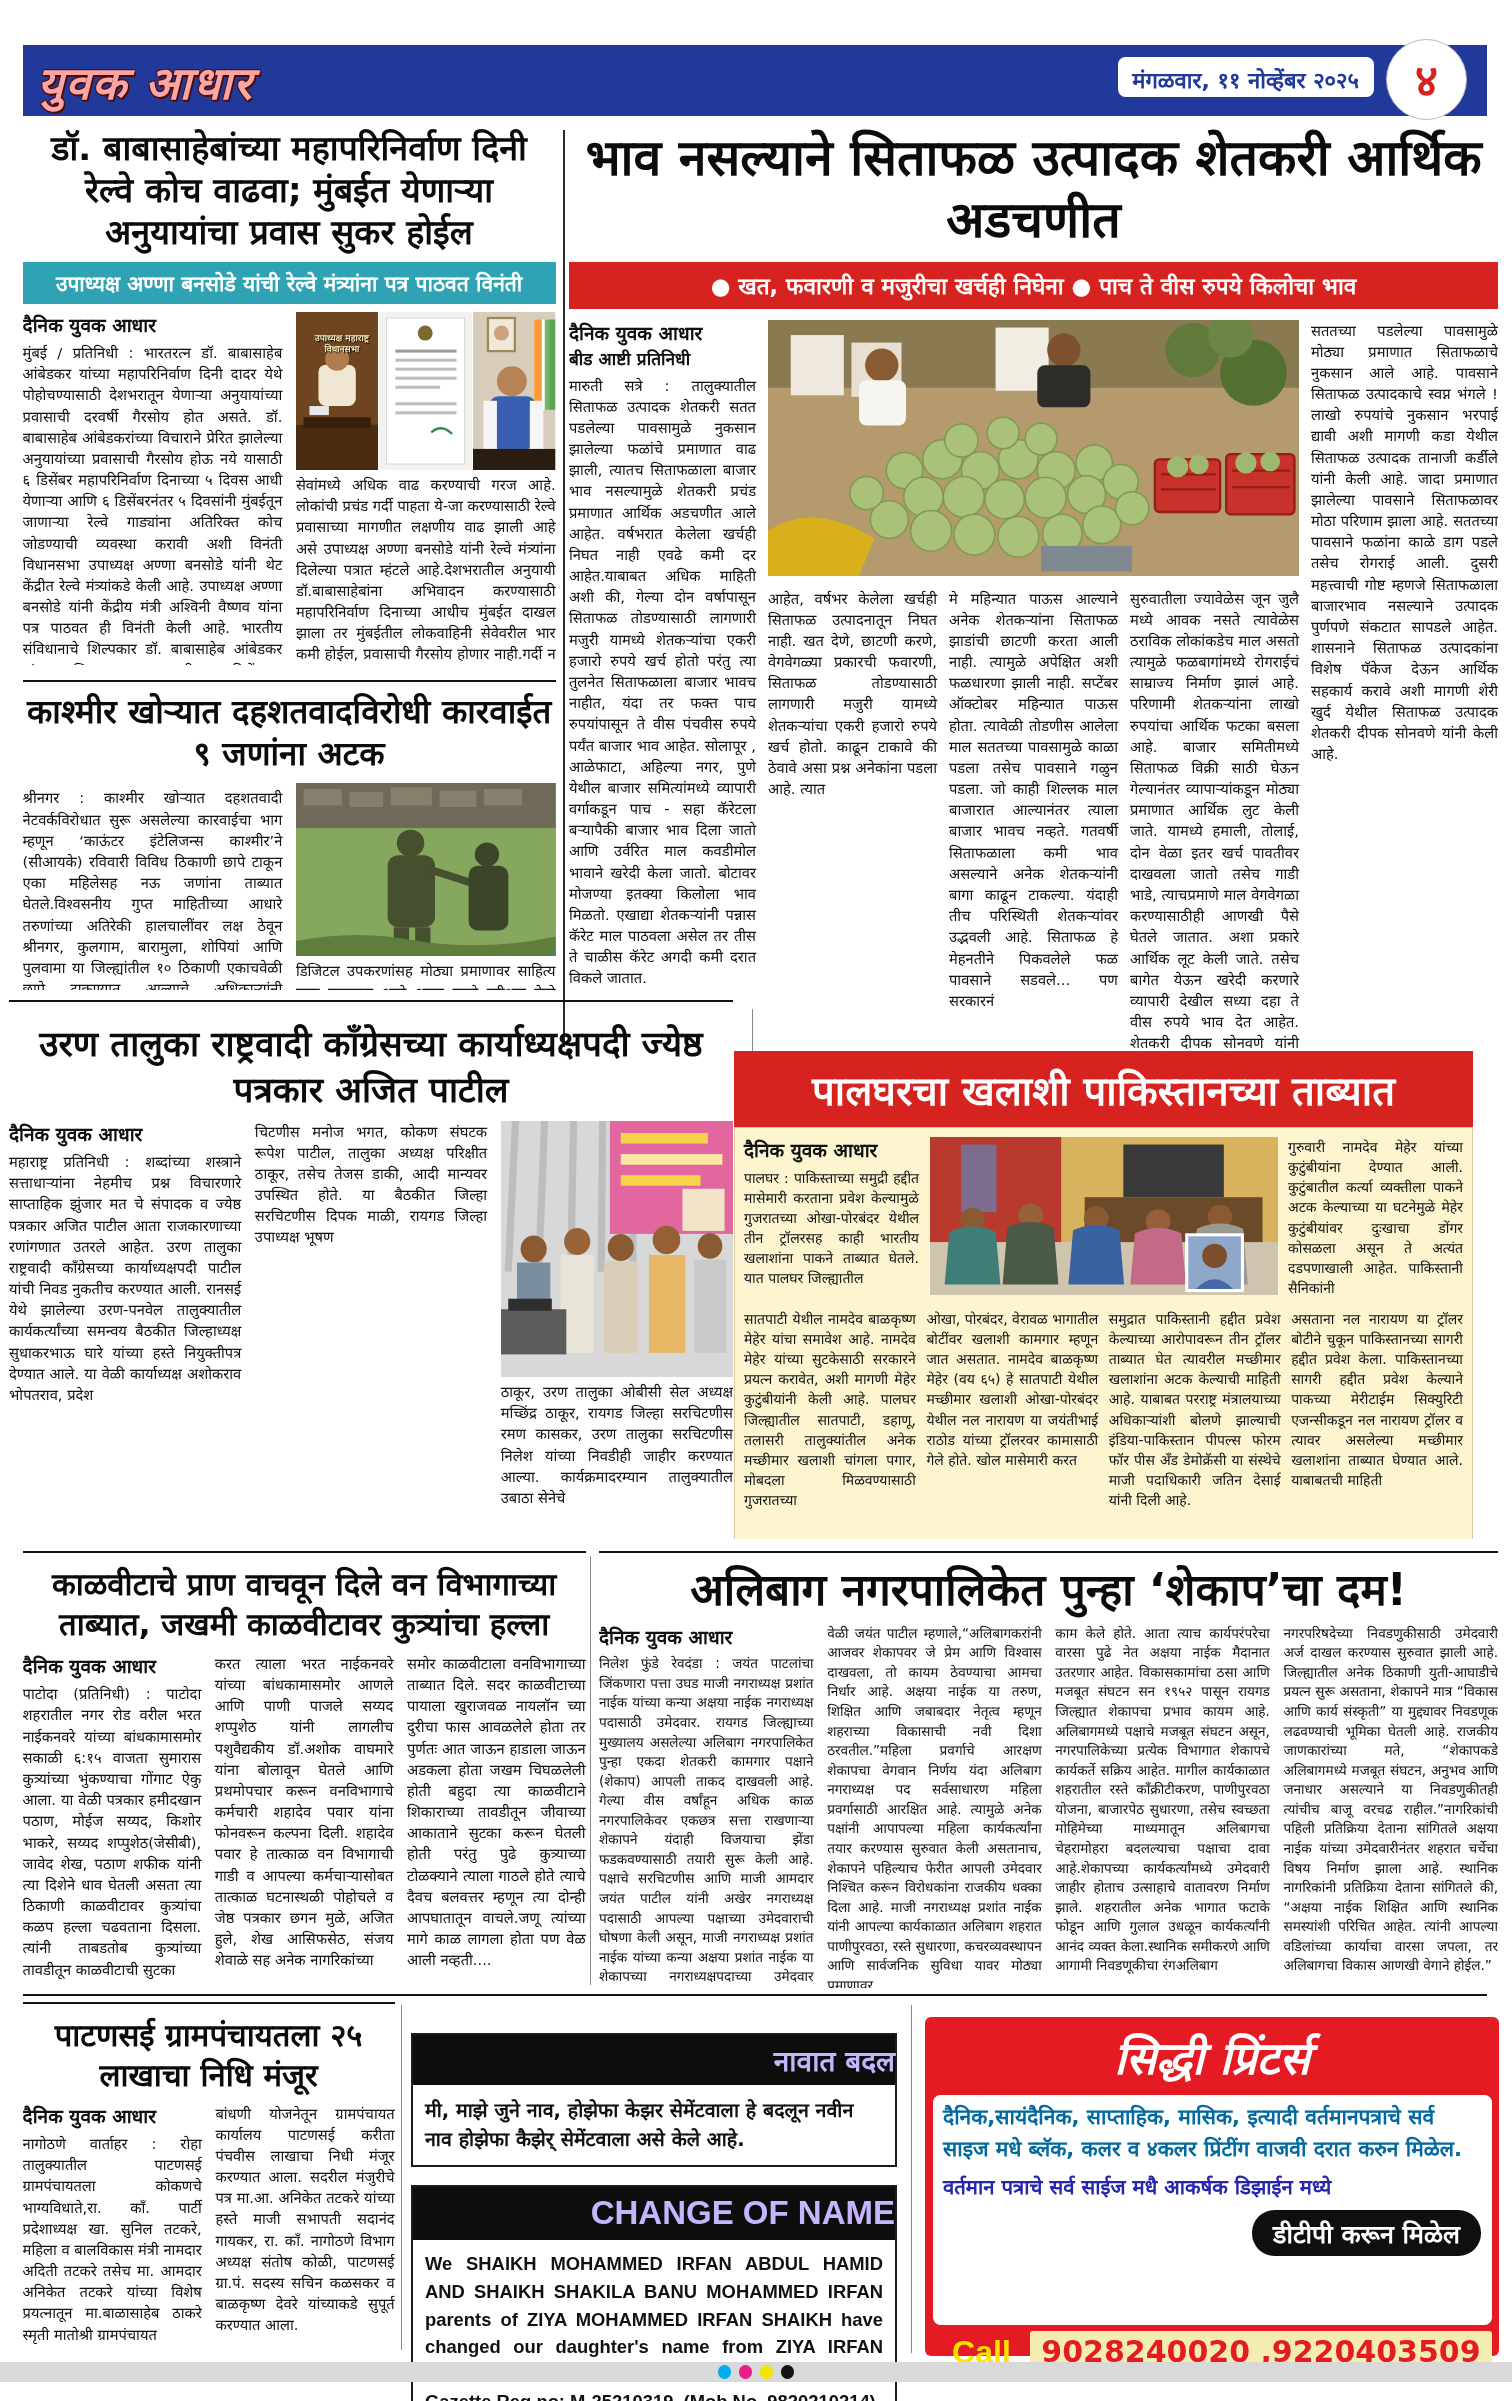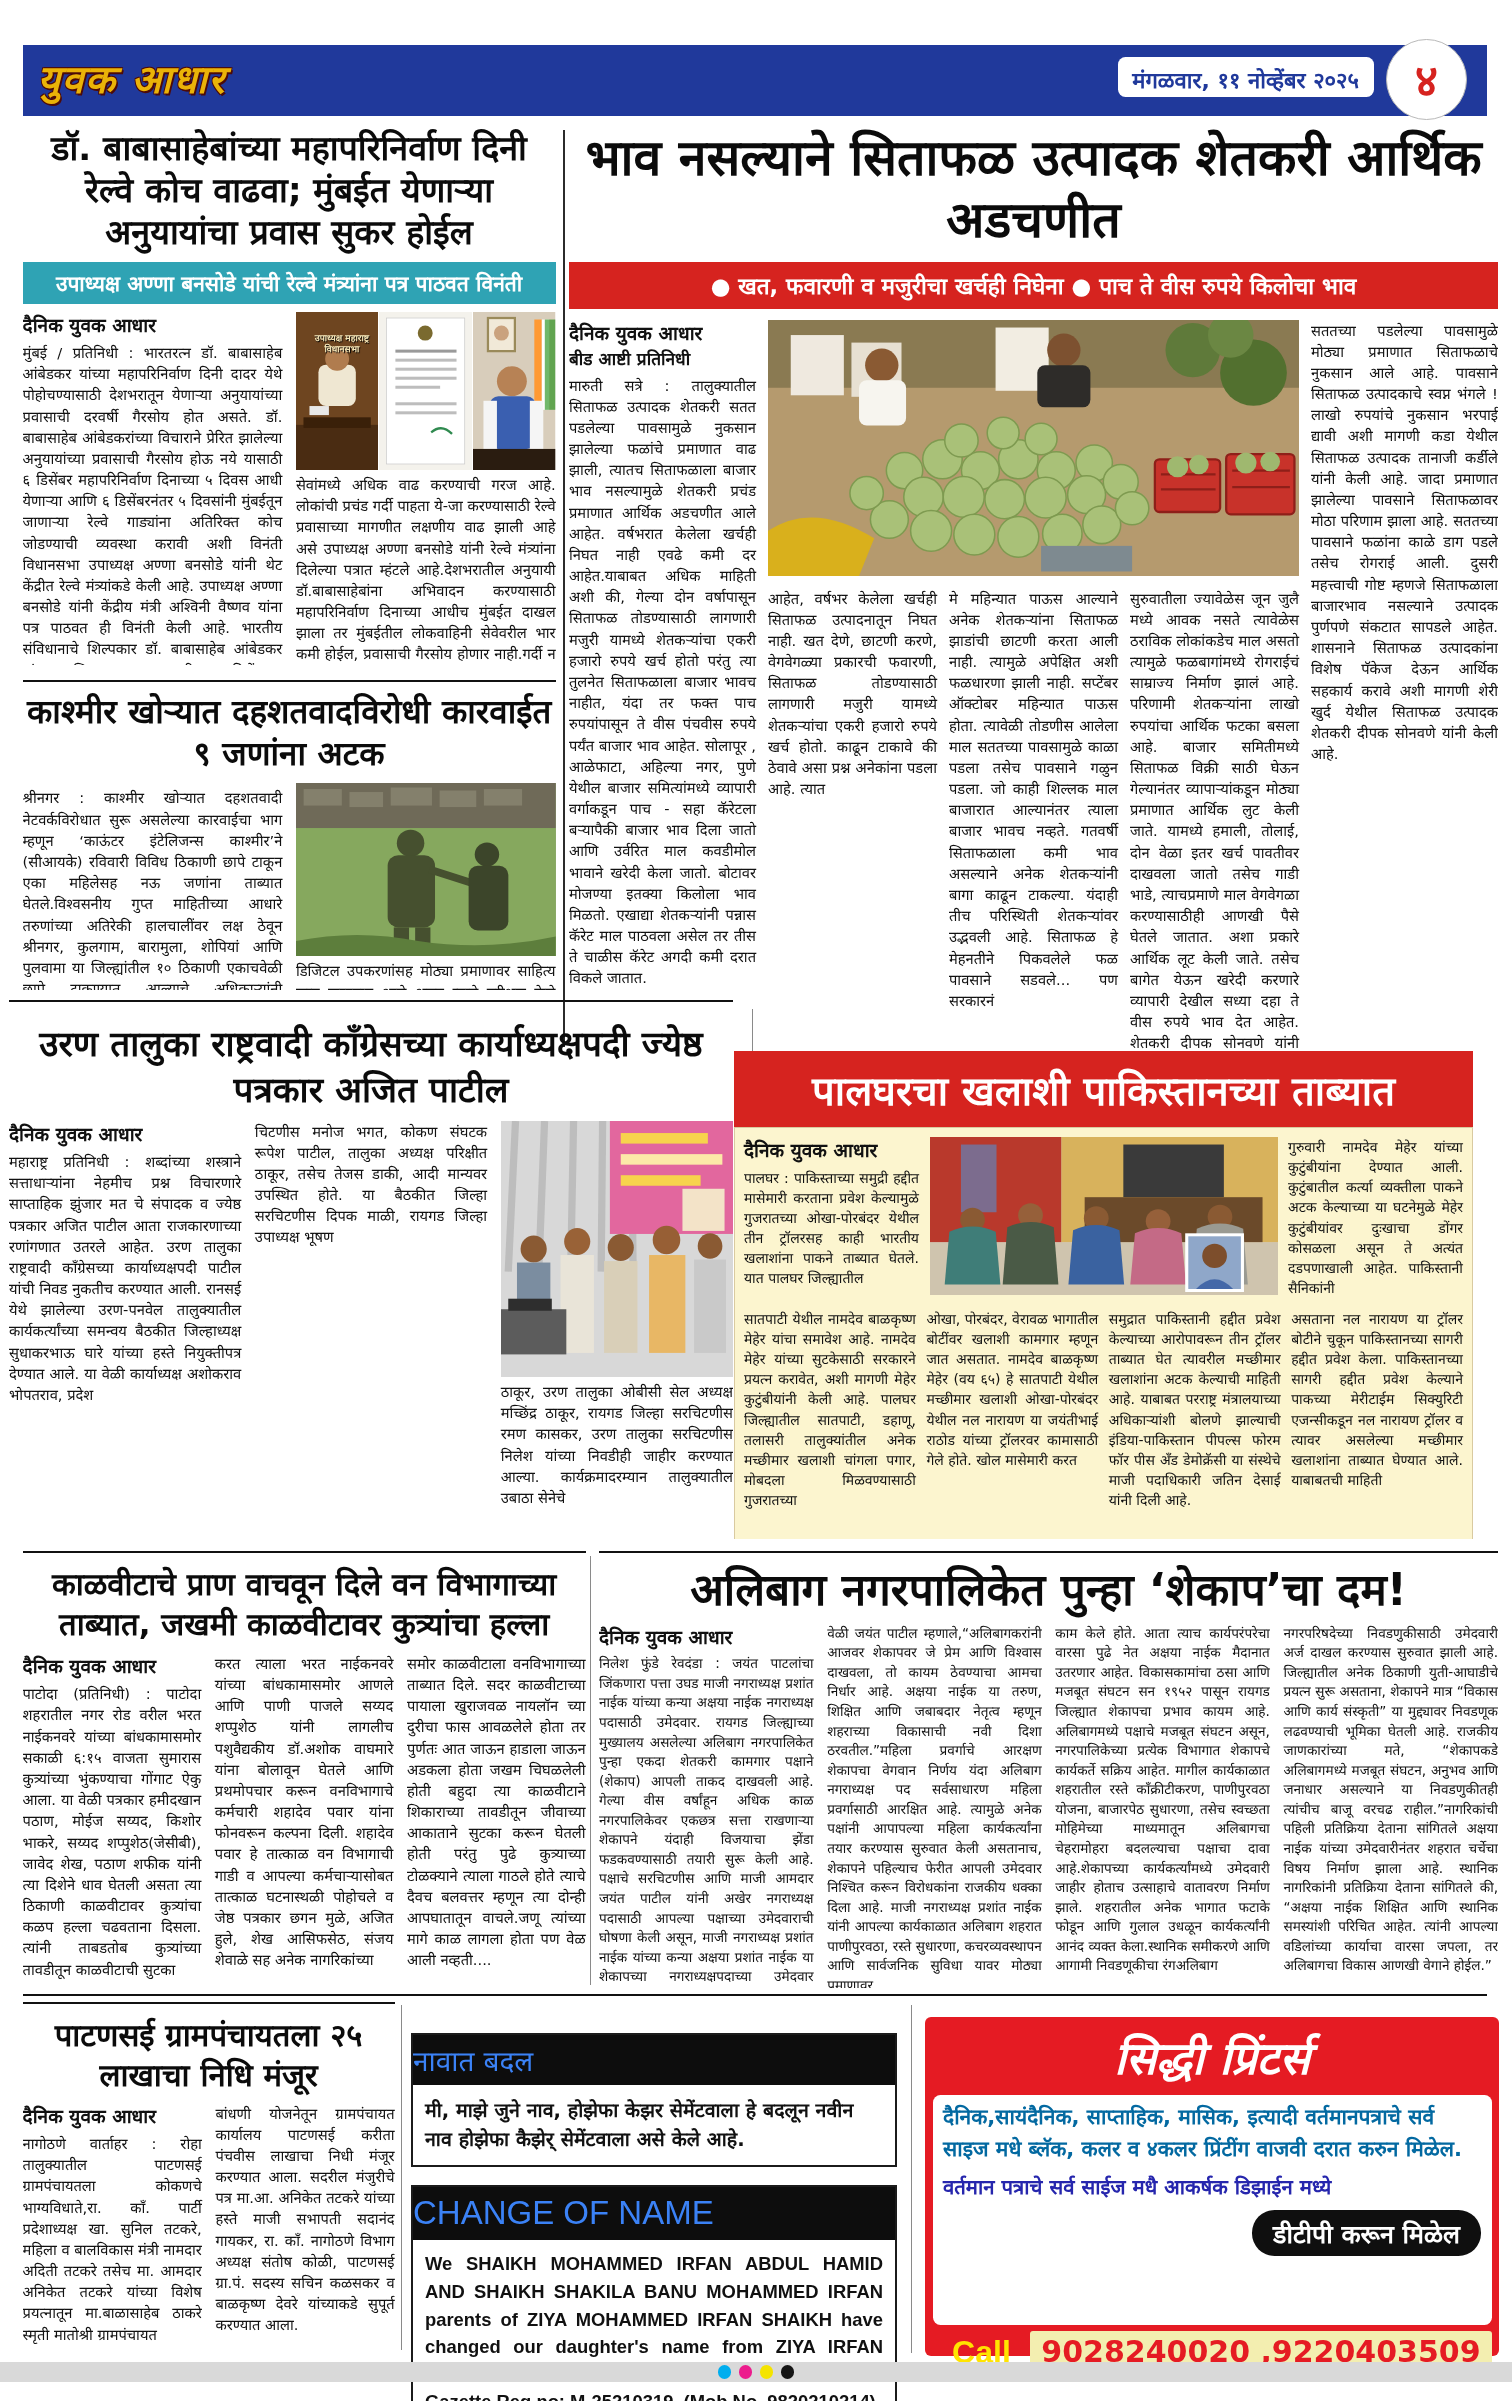--- a/index.html
+++ b/index.html
@@ -4,21 +4,21 @@
 <style>
   * { margin:0; padding:0; box-sizing:border-box; }
   body { background:#e8e8e8; font-family:"DejaVu Sans", sans-serif; }
   #page {
     position:relative; width:1512px; height:2401px; background:#ffffff;
     margin:0 auto; overflow:hidden; color:#111;
   }
   
   #masthead { position:absolute; left:22.6px; top:45px; width:1464px; height:71px; background:#20399b; }
   #masthead .logo {
-    position:absolute; left:15px; top:6px; font-size:39px; font-weight:800; color:#eab308;
+    position:absolute; left:15px; top:6px; font-size:45px; font-weight:800; color:#fca5a5;
     text-shadow:1.5px 1.5px 0 #4d0b08, -0.8px -0.8px 0 #4d0b08, 0.8px -0.8px 0 #4d0b08, -0.8px 0.8px 0 #4d0b08;
     letter-spacing:1.5px; font-style:italic;
   }
   #masthead .datebox {
     position:absolute; right:113px; top:12px; width:256px; height:40px; background:#ffffff;
     border-radius:7.5px; text-align:center; line-height:47px; color:#20399b; font-weight:800; font-size:22px;
   }
   #masthead .pagecircle {
     position:absolute; right:19.6px; top:-6px; width:81px; height:81px; background:#ffffff;
     border:0.8px solid #b9b9b9; border-radius:50%; text-align:center; line-height:81px;
@@ -77,21 +77,21 @@
   
   #art-alibag { left:599px; top:1551px; width:899px; height:437px; padding-top:10.5px; border-top:2.3px solid #111; }
   #art-alibag .headline { font-size:44px; line-height:1.2; }
   #art-alibag .btext { font-size:13.6px; }
   
   #art-patansai { left:22.6px; top:2002px; width:372px; height:351px; border-top:2.3px solid #111; padding-top:10.5px; }
   #art-patansai .headline { font-size:31px; line-height:1.3; }
   
   #ads-middle { position:absolute; left:411px; top:2033px; width:486px; }
   #ads-middle .adbox { border:2.3px solid #1b1b1b; background:#fff; }
-  #ads-middle .adbanner { background:#0d0d0d; color:#3b82f6; text-align:left; font-weight:400; }
+  #ads-middle .adbanner { background:#0d0d0d; color:#c4b5fd; text-align:right; font-weight:700; }
   #ads-middle .ad1 .adbanner { font-size:28px; padding:6px 0; }
   #ads-middle .ad1 .adtext { padding:10.5px 12px; font-size:19.6px; font-weight:700; line-height:1.5; }
   #ads-middle .ad2 { margin-top:18px; }
   #ads-middle .ad2 .adbanner { font-size:33px; padding:7.5px 0; font-family:"Liberation Sans", sans-serif; }
   #ads-middle .ad2 .adtext { padding:10.5px 12px; font-size:18.4px; font-weight:700; line-height:1.5; font-family:"Liberation Sans", sans-serif; text-align:justify; }
   #ad-siddhi {
     position:absolute; left:925px; top:2017px; width:574px; height:339px;
     background:#e51b23; border-radius:6px; padding:6px 7.5px;
   }
   #ad-siddhi .title { color:#fff; font-size:45px; font-weight:800; text-align:center; padding:3px 0 7.5px; font-style:italic; }

